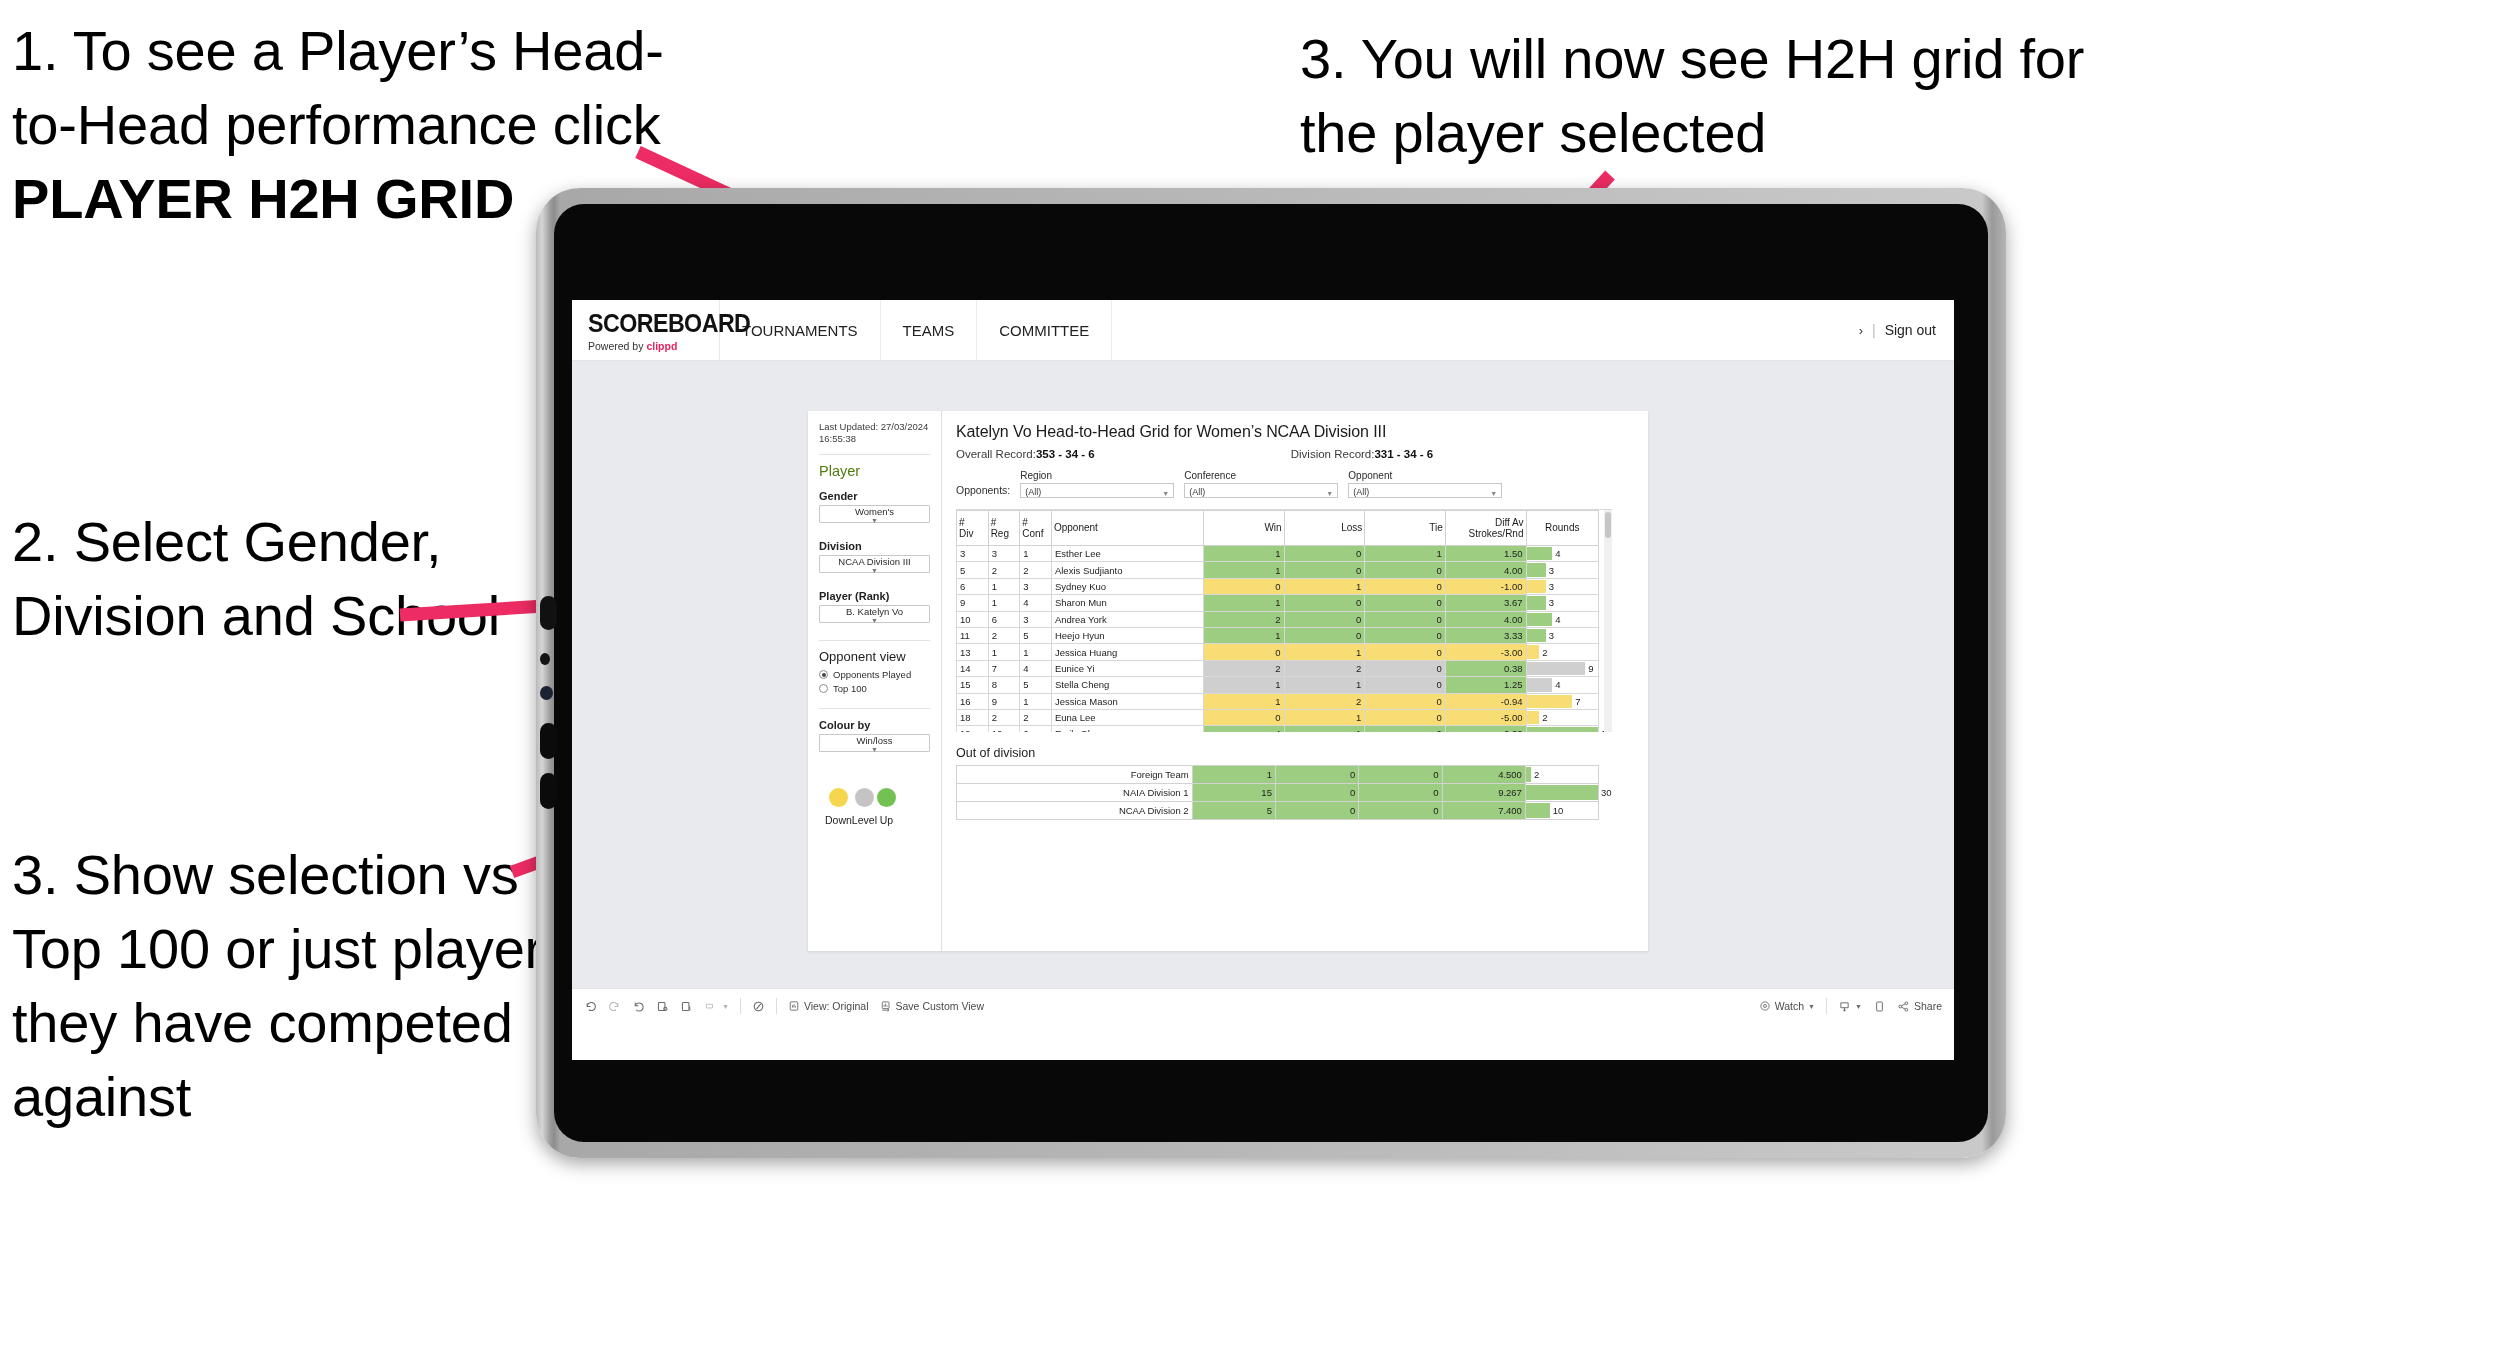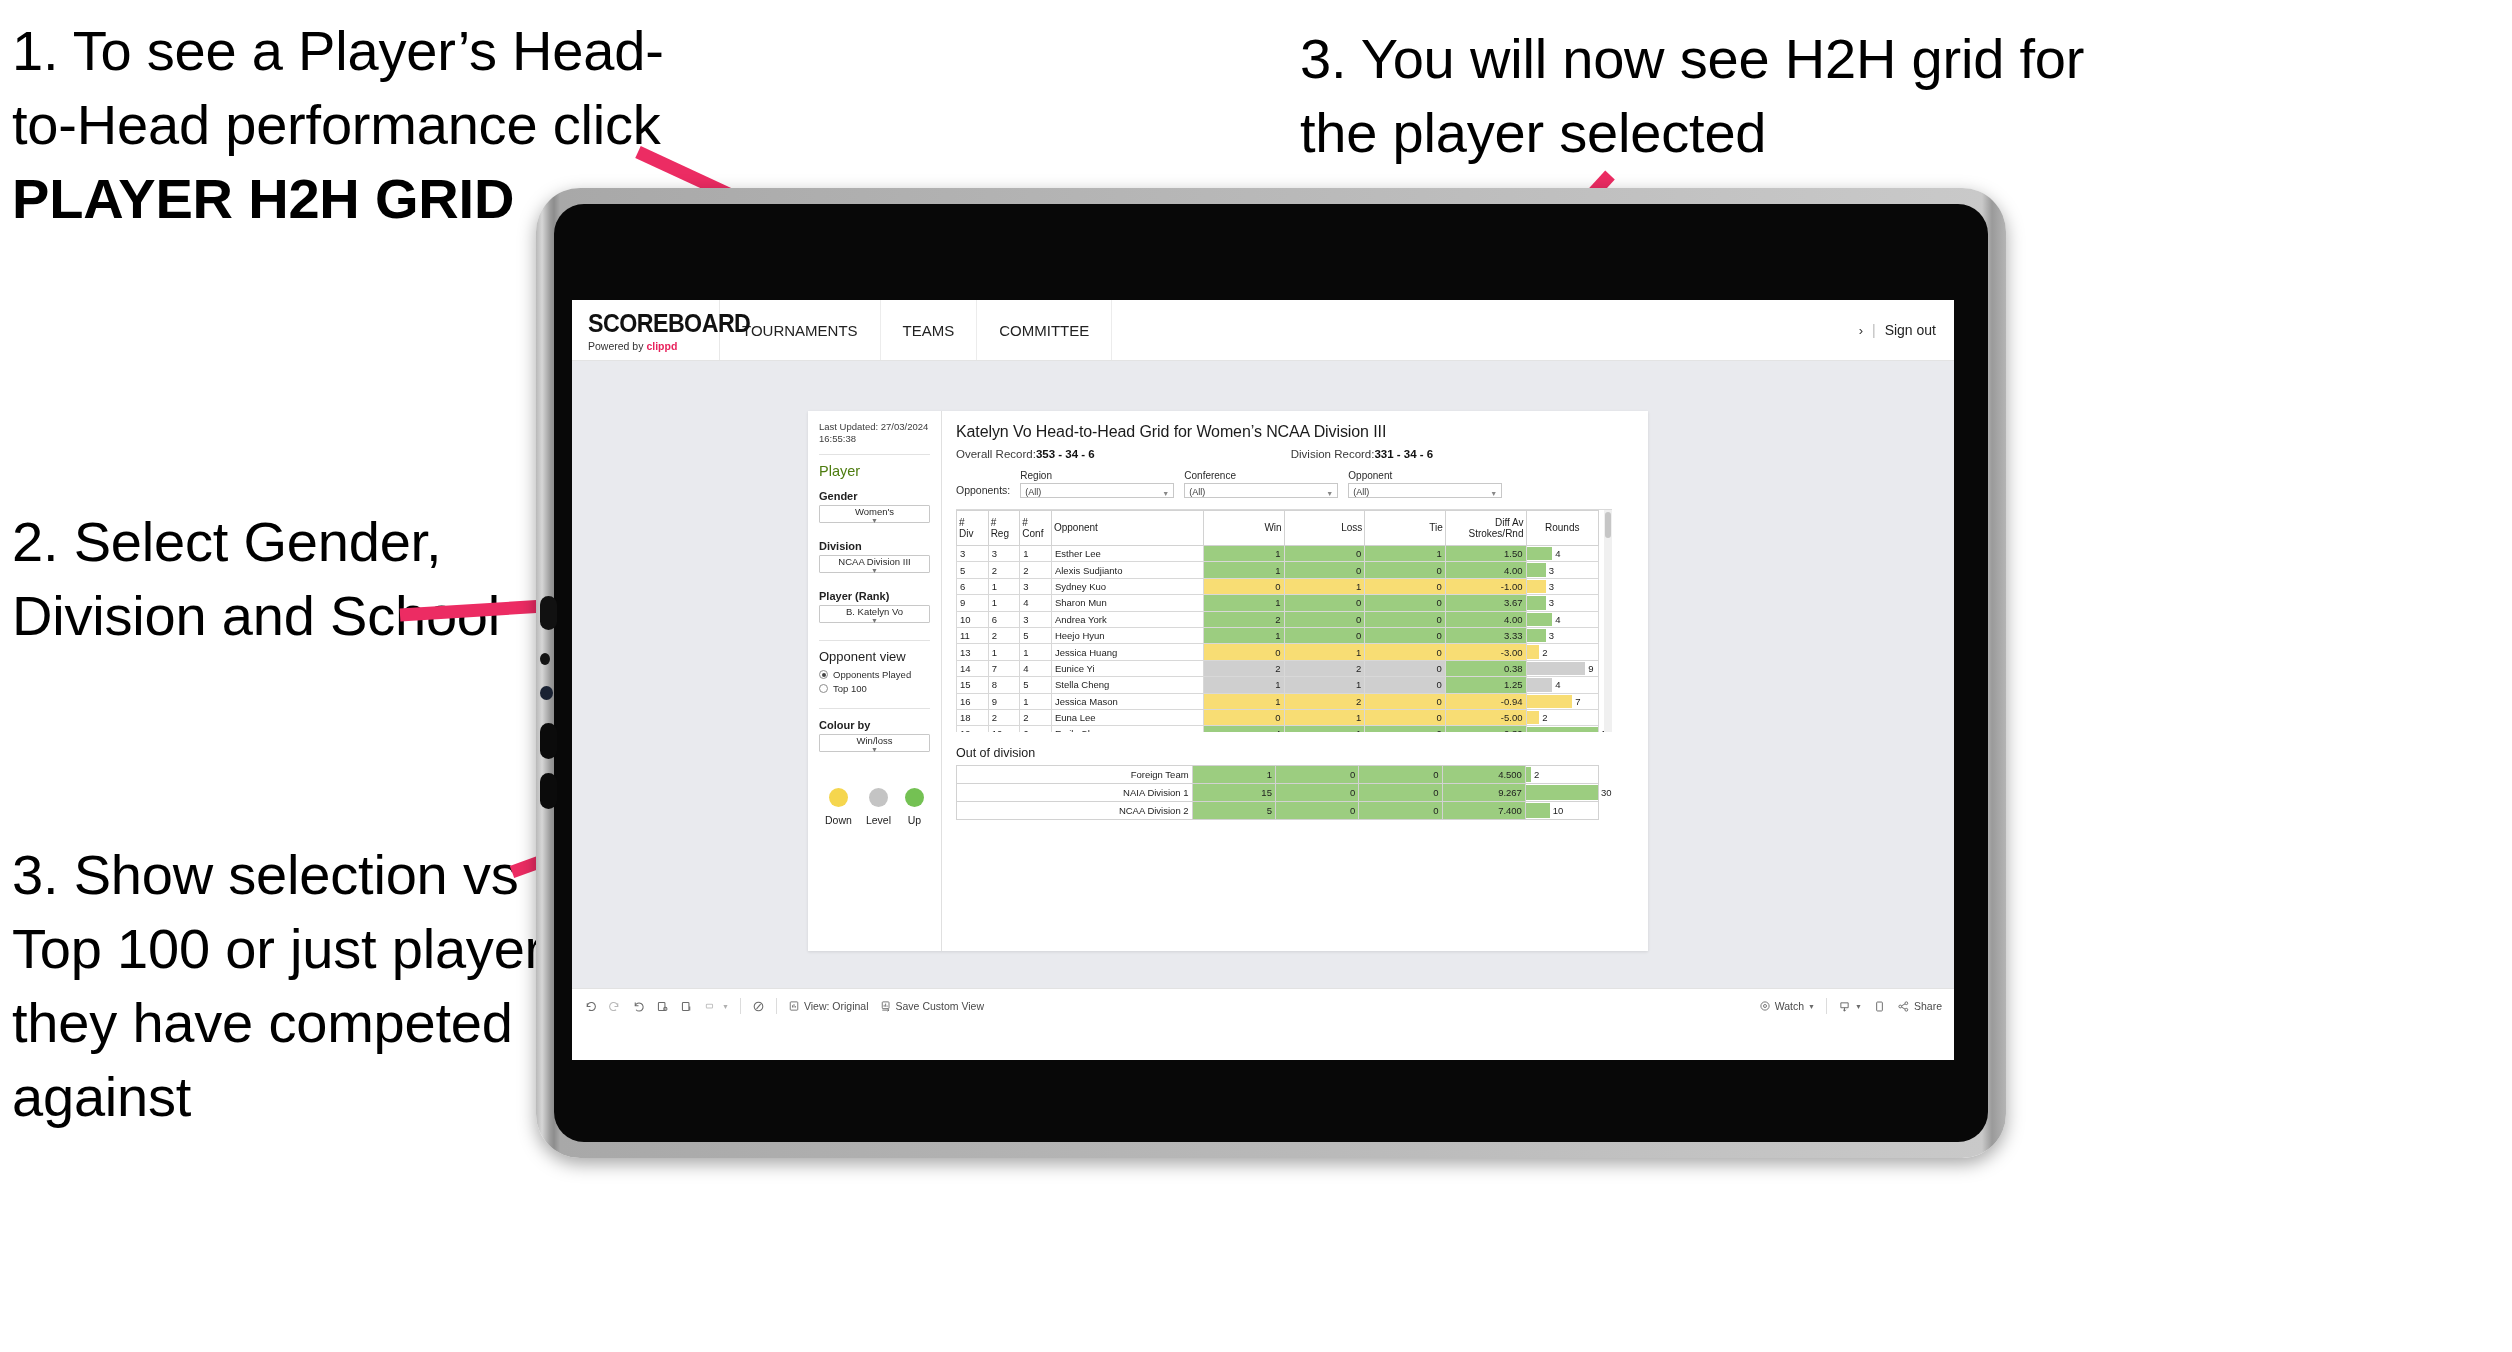--- a/index.html
+++ b/index.html
@@ -81,21 +81,21 @@
   .fselect{height:16px;border:1px solid #c8c8c8;background:#fff;border-radius:1px;
            display:flex;align-items:center;justify-content:space-between;
            padding:0 4px;font-size:9.5px;color:#2a2a2a;margin-bottom:17px;flex-direction:column;}
   .fselect .caret{font-size:7px;color:#777;}
   .ov-title{font-size:13px;color:#1d1d1d;margin:0 0 5px 0;}
   .radio-row{display:flex;align-items:center;gap:5px;font-size:9.5px;color:#2d2d2d;margin-bottom:3px;}
   .radio{width:9px;height:9px;border:1px solid #8d8d8d;border-radius:50%;
          box-sizing:border-box;position:relative;background:#fff;flex:0 0 auto;}
   .radio.on::after{content:"";position:absolute;left:1.7px;top:1.7px;width:4px;height:4px;
                    background:#444;border-radius:50%;}
-  #legend{display:flex;justify-content:space-between;padding:0 6px;margin-top:36px;}
+  #legend{display:flex;padding:0 6px;margin-top:36px;}
   .legend-item{display:flex;flex-direction:column;align-items:center;gap:7px;}
   .dot{width:19px;height:19px;border-radius:50%;}
   .legend-label{font-size:10.5px;color:#222;}
 
   
   #content{flex:1;padding:12px 12px 0 14px;box-sizing:border-box;position:relative;}
   #viz-title{font-size:16px;color:#1b1b1b;letter-spacing:-.1px;}
   #records{display:flex;margin-top:7px;font-size:11.5px;color:#3a3a3a;}
   #records .rec{display:flex;}
   #records .rec b{color:#111;}

